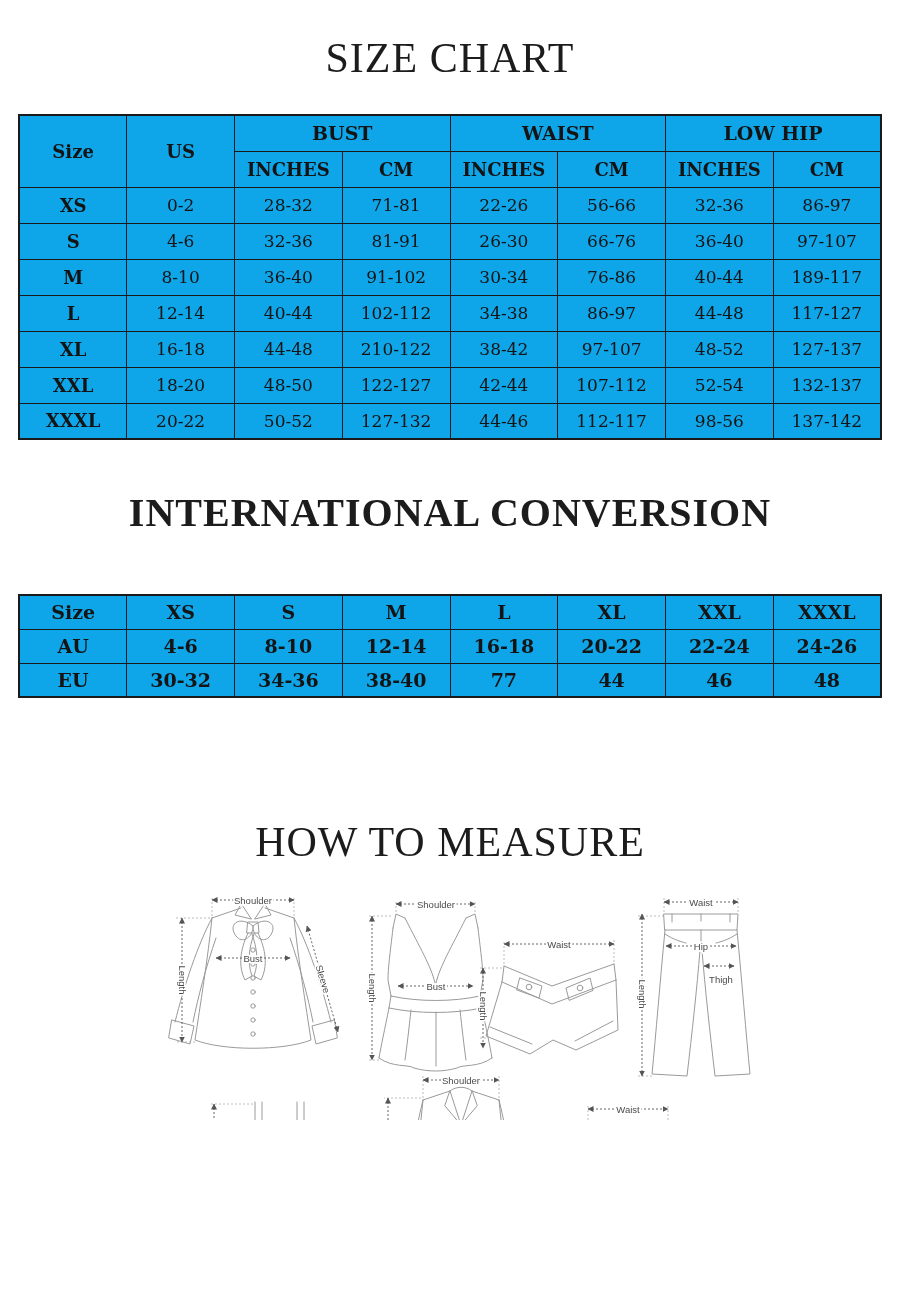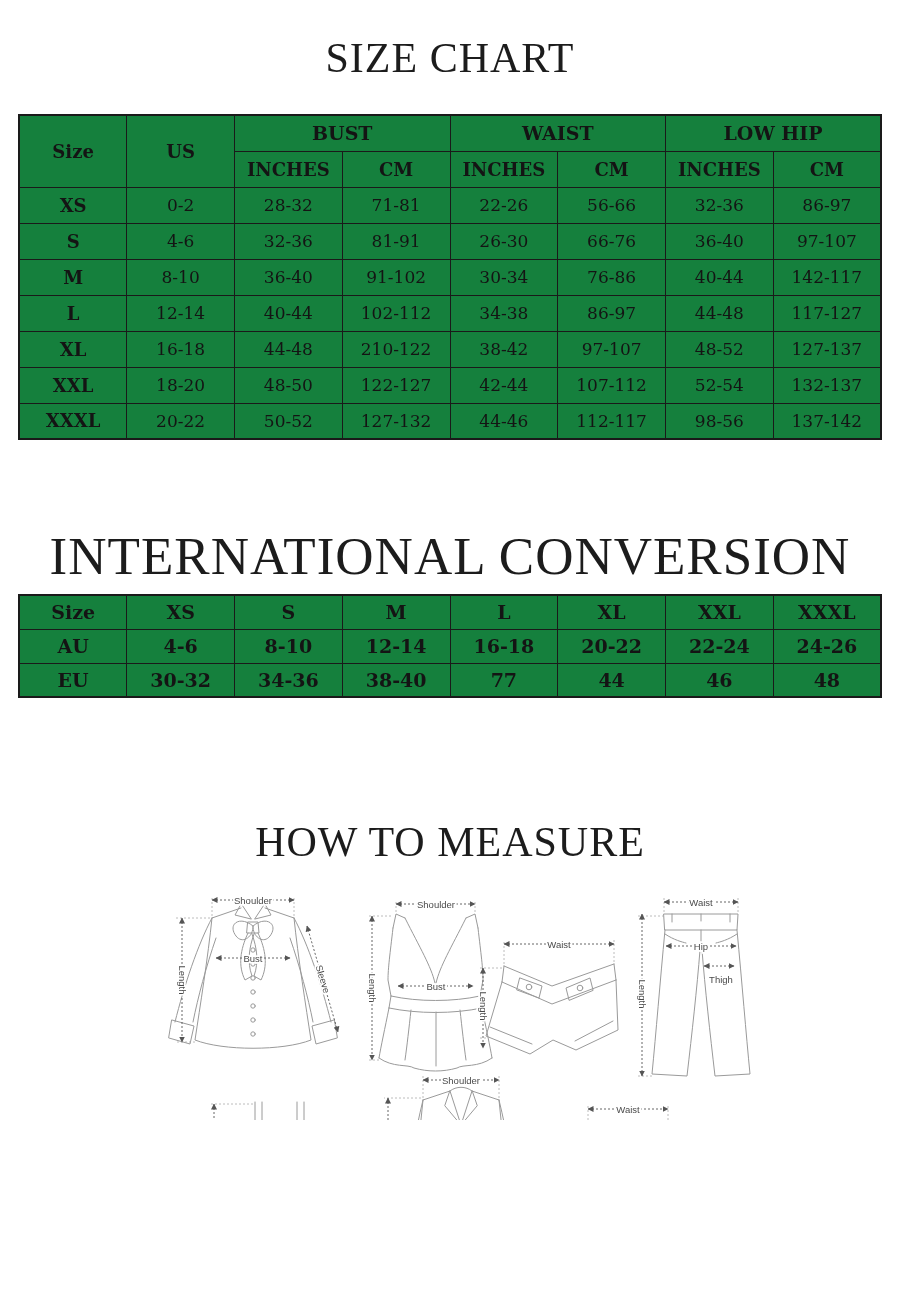--- a/index.html
+++ b/index.html
@@ -7,25 +7,25 @@
   #page {
     position:relative; width:900px; height:1120px; background:#ffffff;
     overflow:hidden; margin:0 auto;padding-left:28px;
   }
   .title {
     position:absolute; left:0; width:900px; text-align:center;
     font-family:"Liberation Serif",serif; color:#1c1c1c; font-weight:400;
     letter-spacing:1px; white-space:nowrap;
   }
   #title-size-chart   { top:34px;  font-size:42px; }
-  #title-conversion   { top:526px; font-size:53px; }
+  #title-conversion   { top:489px; font-size:40px;font-weight:bold; }
   #title-how-measure  { top:818px; font-size:42px; }
 
   table { border-collapse:collapse; table-layout:fixed; position:absolute;
-          left:18px; width:864px; background:#15803d; }
+          left:18px; width:864px; background:#0ea5e9; }
   th, td { border:1.5px solid #1a1a1a; text-align:center; vertical-align:middle;
            color:#141414; overflow:hidden; }
   #size-chart-table { top:114px; border:2px solid #1a1a1a; }
   #size-chart-table th { height:36px; font-size:18px; font-weight:700; }
   #size-chart-table th.grp { font-size:19px; }
   #size-chart-table td { height:36px; font-size:17px; font-weight:400; }
   #size-chart-table td:first-child { font-size:18px; font-weight:700; }
 
   #conversion-table { top:594px; border:2px solid #1a1a1a; }
   #conversion-table th { height:34px; font-size:19px; font-weight:700; }
@@ -104,21 +104,21 @@
           <td>97-107</td>
         </tr>
         <tr>
           <td>M</td>
           <td>8-10</td>
           <td>36-40</td>
           <td>91-102</td>
           <td>30-34</td>
           <td>76-86</td>
           <td>40-44</td>
-          <td>142-117</td>
+          <td>189-117</td>
         </tr>
         <tr>
           <td>L</td>
           <td>12-14</td>
           <td>40-44</td>
           <td>102-112</td>
           <td>34-38</td>
           <td>86-97</td>
           <td>44-48</td>
           <td>117-127</td>

